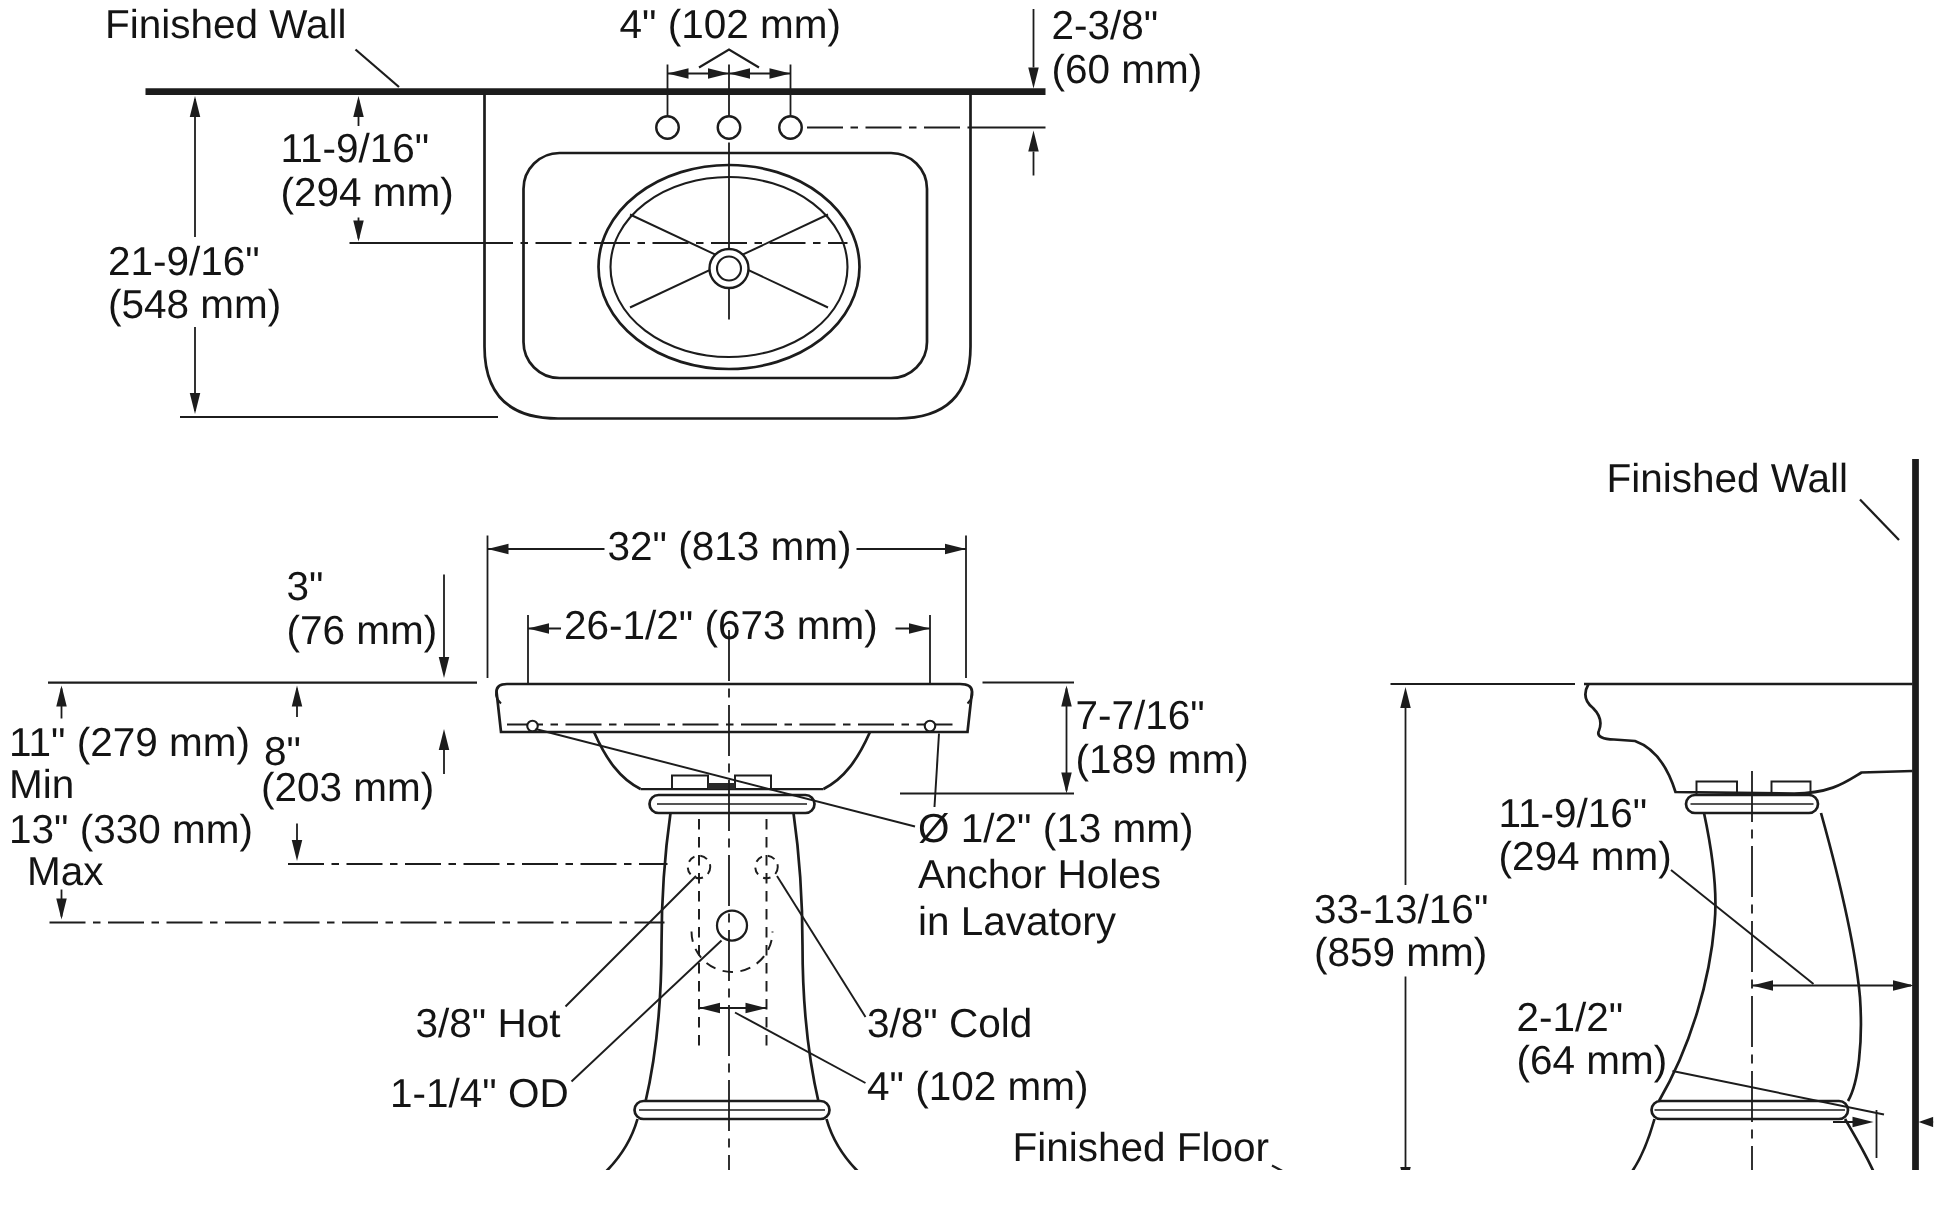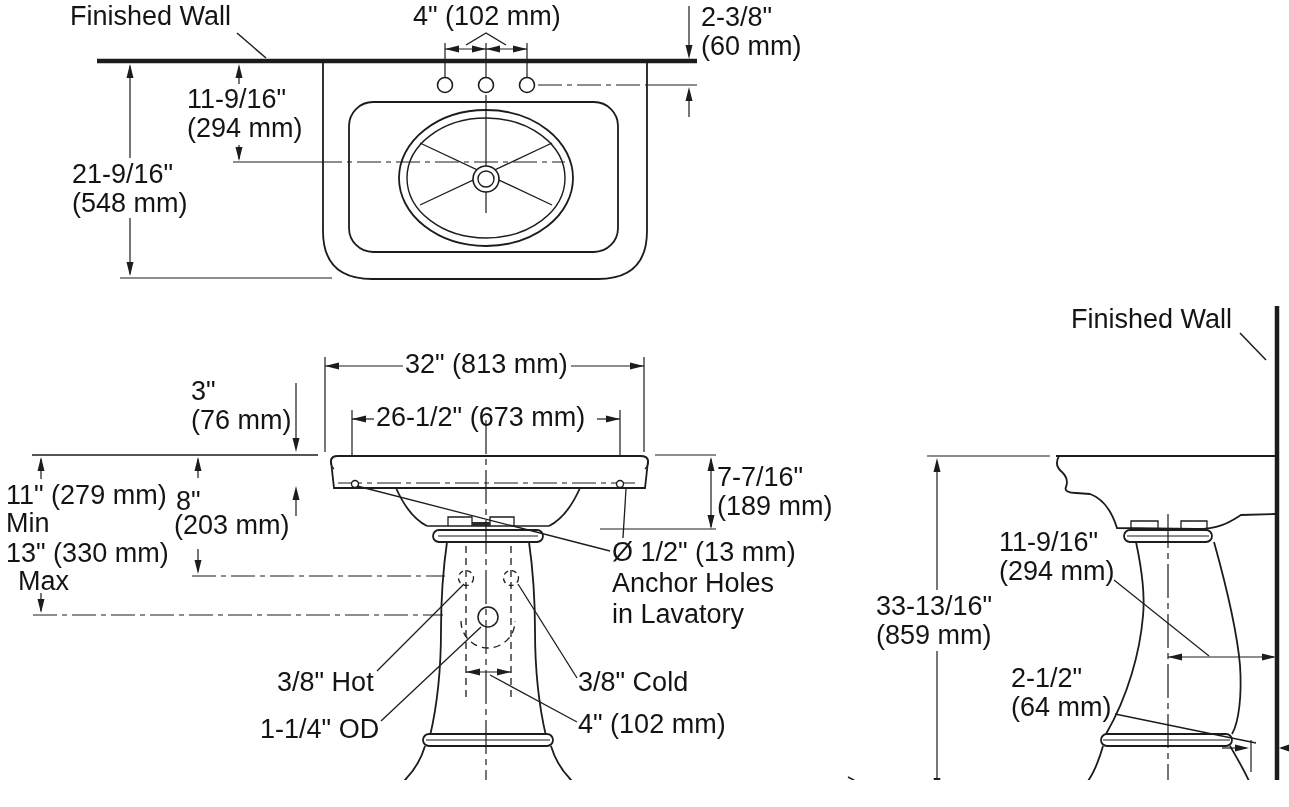--- a/index.html
+++ b/index.html
@@ -233,14 +233,15 @@
   <div class="lbl" style="left:578px;top:668px;">3/8" Cold</div>
   <div class="lbl" style="left:578px;top:710px;">4" (102 mm)</div>
 
   <div class="lbl" style="left:1071px;top:305px;">Finished Wall</div>
   <div class="lbl" style="left:876px;top:592px;">33-13/16"
 (859 mm)</div>
   <div class="lbl" style="left:999px;top:528px;">11-9/16"
 (294 mm)</div>
   <div class="lbl" style="left:1011px;top:664px;">2-1/2"
 (64 mm)</div>
+  <div class="lbl" style="left:675px;top:751px;">Finished Floor</div>
 
 </div>
 
 </body></html>

